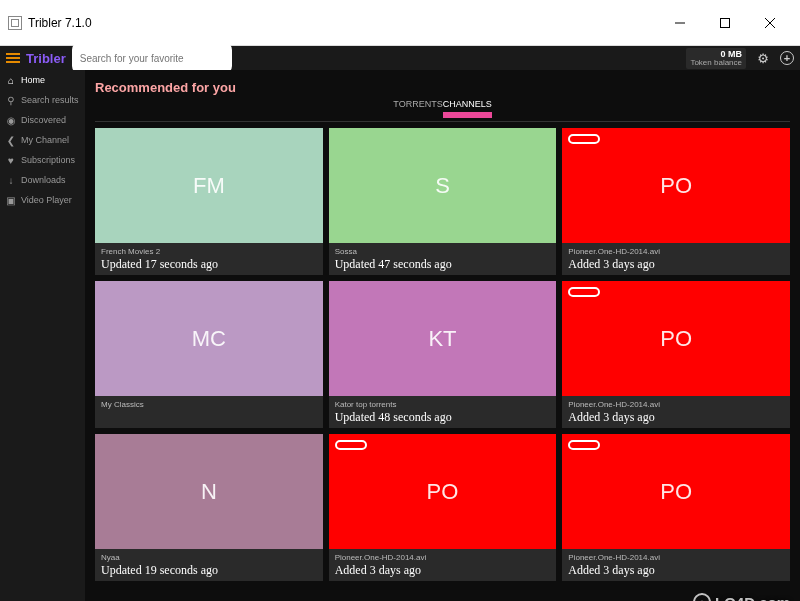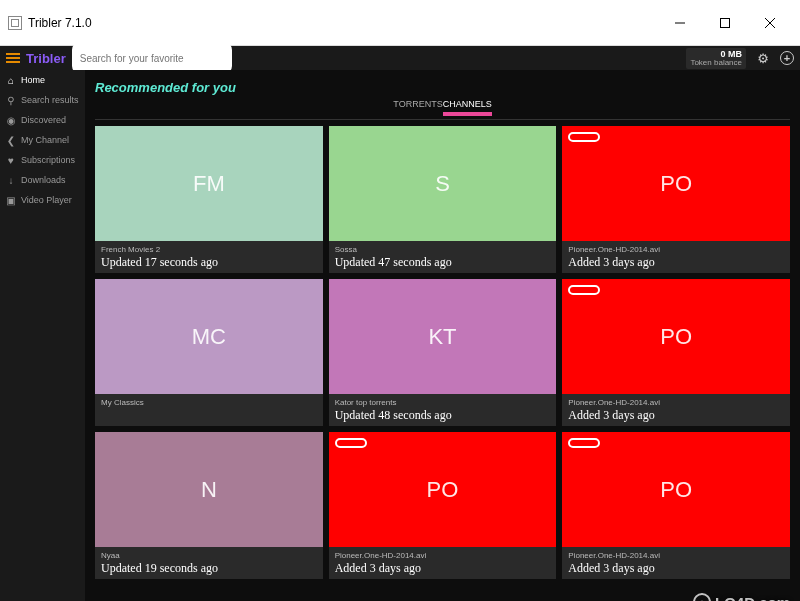--- a/index.html
+++ b/index.html
@@ -30,24 +30,24 @@
 .app-body { display: flex; height: calc(601px - 30px - 24px); background: #1a1a1a; }
 
 
 .sidebar { width: 85px; background: #1a1a1a; overflow: hidden; }
 .sidebar-item { display: flex; align-items: center; padding: 5px 6px; color: #999; font-size: 9px; cursor: pointer; gap: 5px; }
 .sidebar-item.active { color: #fff; }
 .sidebar-icon { width: 10px; height: 10px; display: inline-flex; align-items: center; justify-content: center; font-size: 10px; flex-shrink: 0; }
 
 
 .content { flex: 1; background: #0d0d0d; overflow: hidden; position: relative; }
-.section-title { color: #5eead4; font-size: 13px; font-weight: bold; padding: 10px 10px 4px; font-style: italic; }
+.section-title { color: #fca5a5; font-size: 13px; font-weight: bold; padding: 10px 10px 4px; }
 .tabs { display: flex; justify-content: center; gap: 0; padding: 0 0 3px; border-bottom: 1px solid #333; margin: 0 10px 6px; }
 .tab { color: #aaa; font-size: 9px; padding-bottom: 3px; cursor: pointer; }
-.tab.active { color: #fff; border-bottom: 4px solid #ec4899; }
+.tab.active { color: #fff; border-bottom: 6px solid #ec4899; }
 
 .grid { display: grid; grid-template-columns: repeat(3, 1fr); gap: 6px; padding: 0 10px; }
 .card { display: flex; flex-direction: column; }
 .thumb { height: 115px; display: flex; align-items: center; justify-content: center; color: rgba(255,255,255,0.9); font-size: 22px; font-weight: 300; position: relative; }
 .thumb.red { background: #ff0000; }
 .thumb.ltgreen { background: #a8d4bd; }
 .thumb.green { background: #99d690; }
 .thumb.purple1 { background: #bb99c4; }
 .thumb.purple2 { background: #c277b8; }
 .thumb.purple3 { background: #a87c96; }

